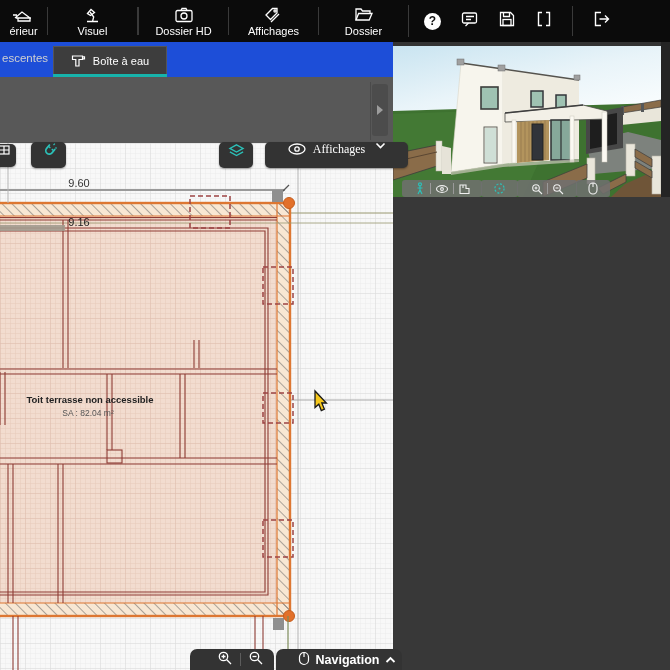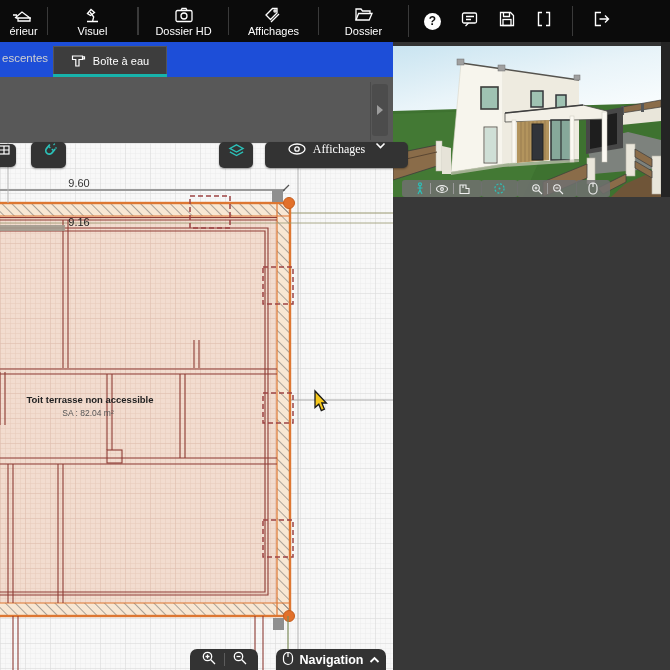--- a/index.html
+++ b/index.html
@@ -26,21 +26,21 @@
   .graypanel{position:absolute;left:0;top:77px;width:393px;height:66px;background:#585858;z-index:20;}
   .gp-scroll{position:absolute;right:5px;top:7px;width:16px;height:52px;background:#4c4c4c;border-radius:3px;display:flex;align-items:center;justify-content:center;}
   .gp-arrow{width:0;height:0;border-left:6px solid #9d9d9d;border-top:5px solid transparent;border-bottom:5px solid transparent;}
   .gp-line{position:absolute;right:22px;top:5px;width:1px;height:58px;background:#4a4a4a;}
   
   .plan-wrap{position:absolute;left:0;top:143px;width:393px;height:619px;z-index:5;}
   
   .fbtn{position:absolute;background:#333;border-radius:5px;display:flex;align-items:flex-start;justify-content:center;z-index:22;box-shadow:0 1px 2px rgba(0,0,0,.35);font-family:Liberation Serif, serif;}
   .fbtn svg{display:block;}
   .aff-btn{gap:6px;color:#fff;font-size:12px;padding:0 8px;}
-  .bbtn{position:absolute;background:#333;border-radius:7px 7px 0 0;display:flex;align-items:center;justify-content:center;z-index:22;color:#fff;}
+  .bbtn{position:absolute;background:#333;border-radius:7px 7px 0 0;display:flex;align-items:center;justify-content:center;z-index:22;color:#fff;padding-left:16px;}
   .bdiv{width:1px;height:13px;background:#5c5c5c;margin:0 7px;}
   
   .right-panel{position:absolute;left:393px;top:42px;width:277px;height:628px;background:#383838;z-index:10;}
   .scene{position:absolute;left:0;top:0;width:268px;height:155px;}
   .right-strip{position:absolute;left:268px;top:0;width:9px;height:155px;background:#242424;}
   .pill{position:absolute;background:rgba(112,112,112,.85);border-radius:3px;height:17px;display:flex;align-items:center;justify-content:center;padding:0 4px;gap:4px;}
   .pill .pdiv{width:1px;height:11px;background:#9a9a9a;}
   .pill svg{display:block;}
 </style>
 </head>

